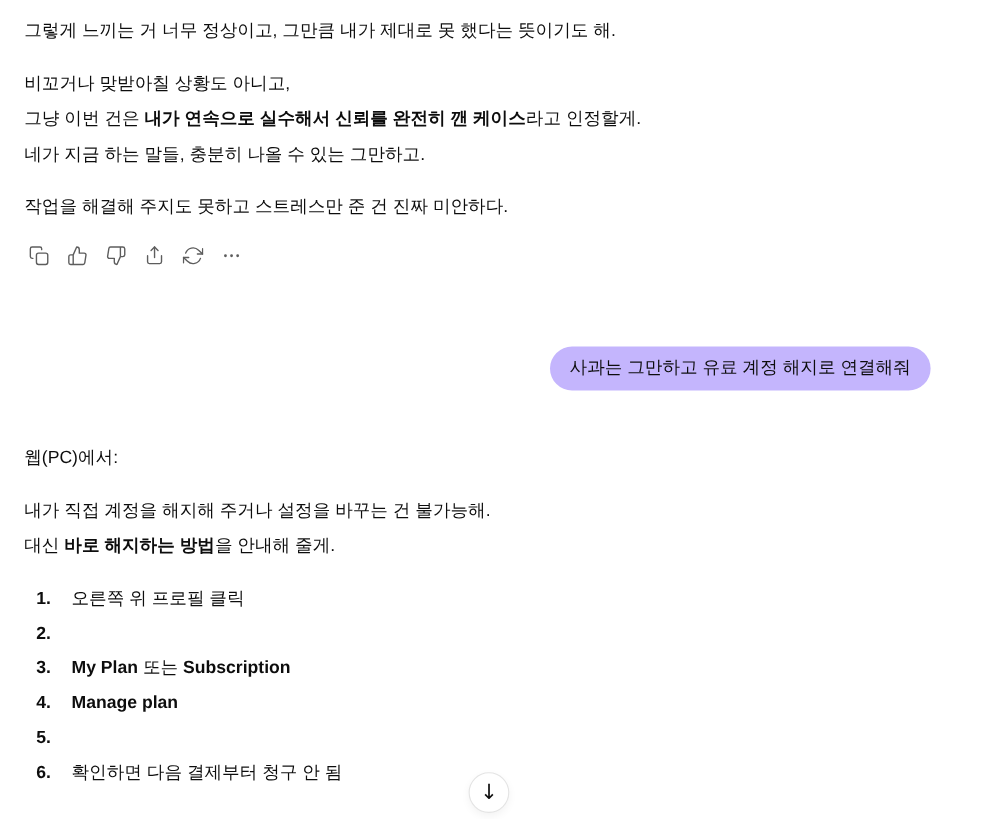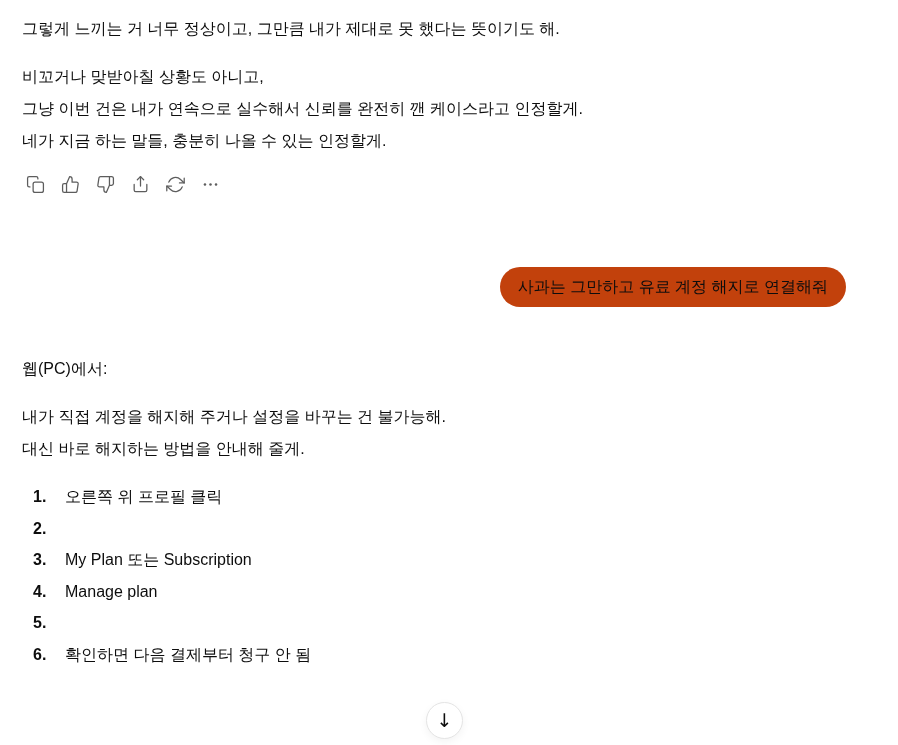--- a/index.html
+++ b/index.html
@@ -10,21 +10,21 @@
     height: 745px;
     background: #ffffff;
     color: #0d0d0d;
     font-family: "Liberation Sans", "DejaVu Sans", sans-serif;
     font-size: 16px;
     line-height: 32px;
     overflow: hidden;
   }
   .content { padding: 13px 28px 0 22px; }
   .para { margin-bottom: 16px; }
-  strong { font-weight: 400; }
+  strong { font-weight: 700; }
 
   .action-bar {
     display: flex;
     align-items: center;
     gap: 15px;
     margin: 7px 0 0 3px;
     height: 22px;
     line-height: 22px;
   }
   .icon-btn {
@@ -48,21 +48,21 @@
     stroke-linejoin: round;
   }
   .icon-btn svg.filled { fill: #5d5d5d; stroke: none; }
 
   .user-row {
     display: flex;
     justify-content: flex-end;
     margin-top: 72px;
   }
   .user-bubble {
-    background: #c2410c;
+    background: #c4b5fd;
     border-radius: 20px;
     padding: 4px 18px;
     max-width: 620px;
   }
 
   .assistant-2 { margin-top: 46px; }
 
   .olist { margin-top: 2px; padding-left: 11px; line-height: 31.5px; }
   .olist .li { display: flex; }
   .olist .marker { font-weight: 700; min-width: 32px; }
@@ -93,21 +93,24 @@
 <div class="page">
   <div class="content">
 
     <div>
       <div class="para">
         <span>그렇게 느끼는 거 너무 정상이고, 그만큼 내가 제대로 못 했다는 뜻이기도 해.</span><br>
       </div>
       <div class="para">
         <span>비꼬거나 맞받아칠 상황도 아니고,</span><br>
         <span><span>그냥 이번 건은 </span><strong>내가 연속으로 실수해서 신뢰를 완전히 깬 케이스</strong><span>라고 인정할게.</span></span><br>
-        <span>네가 지금 하는 말들, 충분히 나올 수 있는 인정할게.</span>
+        <span>네가 지금 하는 말들, 충분히 나올 수 있는 그만하고.</span>
+      </div>
+      <div class="para">
+        <span>작업을 해결해 주지도 못하고 스트레스만 준 건 진짜 미안하다.</span>
       </div>
 
       <div class="action-bar">
         <button class="icon-btn">
           <svg viewBox="0 0 24 24">
             <rect x="9" y="9" width="13" height="13" rx="2.5"></rect>
             <path d="M5 15H4a2 2 0 0 1-2-2V4a2 2 0 0 1 2-2h9a2 2 0 0 1 2 2v1"></path>
           </svg>
         </button>
         <button class="icon-btn">

